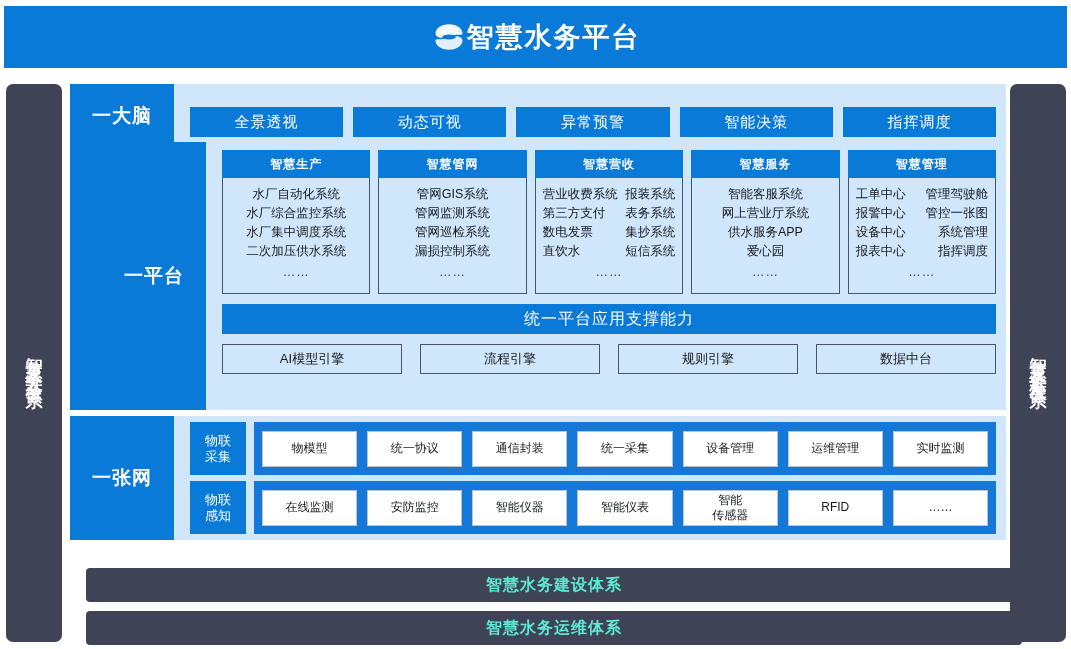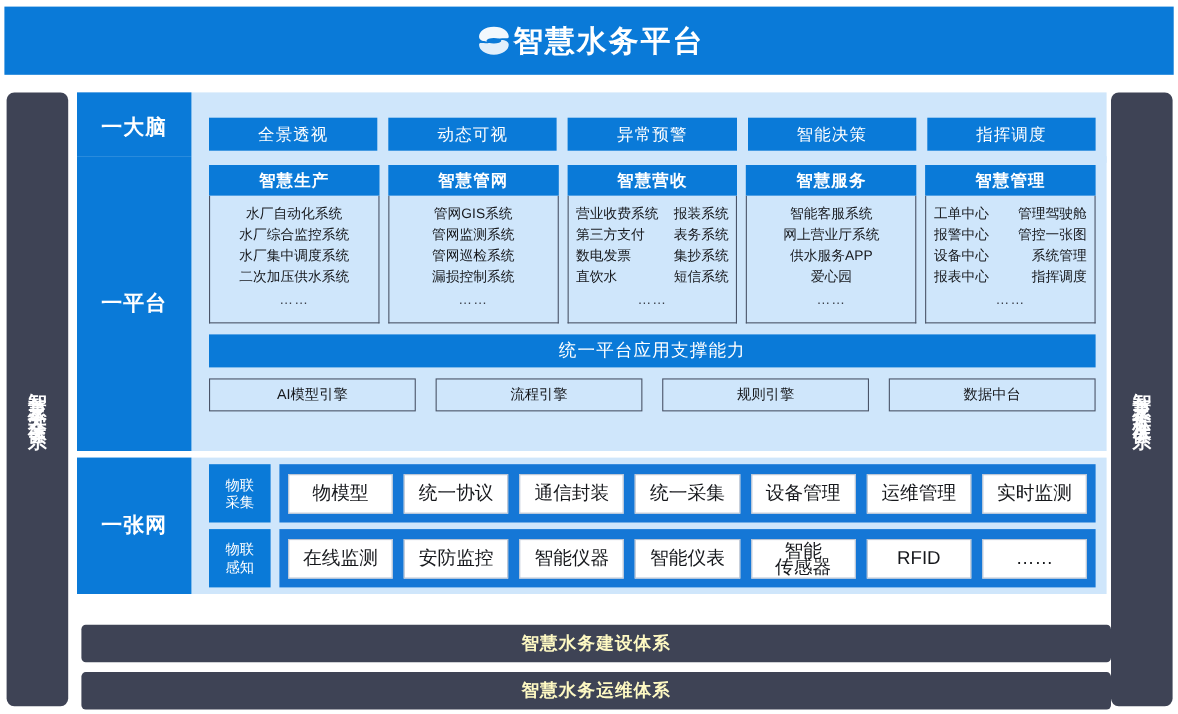--- a/index.html
+++ b/index.html
@@ -116,21 +116,21 @@
     display: flex;
     align-items: center;
     justify-content: center;
     letter-spacing: 1px;
   }
 
   
   .row-platform {
     left: 0; top: 62px; width: 936px; height: 268px;
   }
-  .platform-label { width: 104px; }
+  .platform-label { width: 104px; padding-left: 32px; }
   .platform-body {
     flex: 1;
     display: flex;
     flex-direction: column;
     padding: 8px 10px 10px 16px;
     gap: 10px;
   }
 
   .panel-row {
     display: flex;
@@ -139,21 +139,21 @@
   }
   .panel {
     flex: 1;
     display: flex;
     flex-direction: column;
   }
   .panel-head {
     height: 28px;
     background: #0a7ad8;
     color: #fff;
-    font-size: 15px;
+    font-size: 12px;
     font-weight: bold;
     display: flex;
     align-items: center;
     justify-content: center;
     letter-spacing: 1px;
   }
   .panel-body {
     flex: 1;
     background: #cfe6fb;
     border: 1px solid #4a5468;
@@ -247,38 +247,38 @@
     display: flex;
     align-items: center;
     gap: 10px;
     padding: 0 8px;
   }
   .net-chip {
     flex: 1;
     height: 34px;
     background: #ffffff;
     border: 1px solid #b9c3d2;
-    font-size: 17px;
+    font-size: 12px;
     line-height: 15px;
     color: #16181c;
     display: flex;
     align-items: center;
     justify-content: center;
     text-align: center;
   }
 
   
   .dark-bar {
     position: absolute;
-    left: 4px;
+    left: 16px;
     width: 936px;
     height: 34px;
     background: #3e4355;
     border-radius: 4px;
-    color: #fef9c3;
+    color: #5eead4;
     font-size: 16px;
     font-weight: bold;
     letter-spacing: 1px;
     display: flex;
     align-items: center;
     justify-content: center;
   }
   .dark-bar-1 { top: 488px; }
   .dark-bar-2 { top: 531px; }
 </style>

